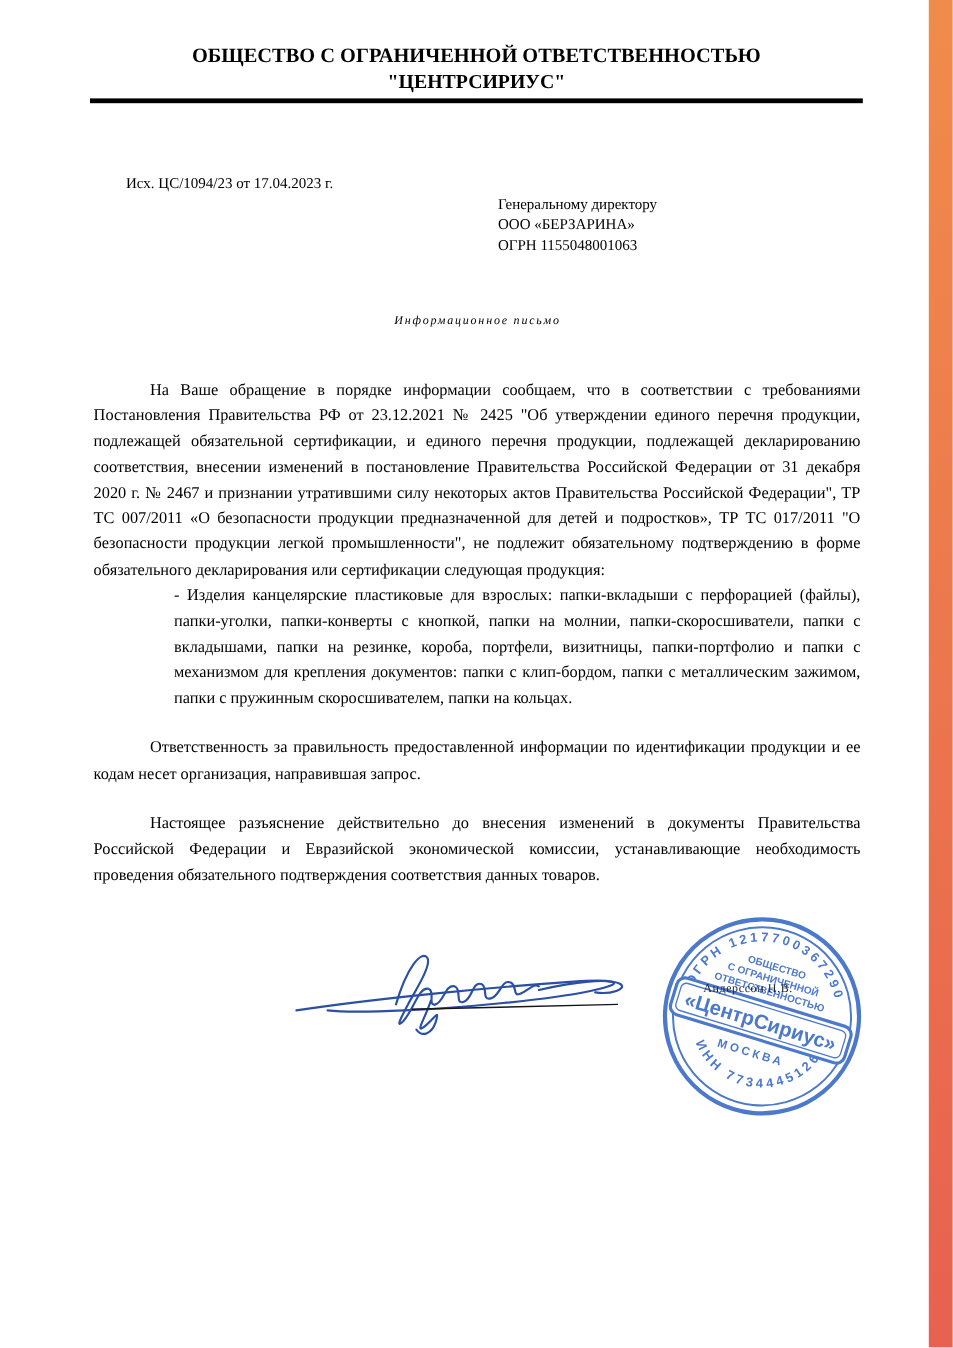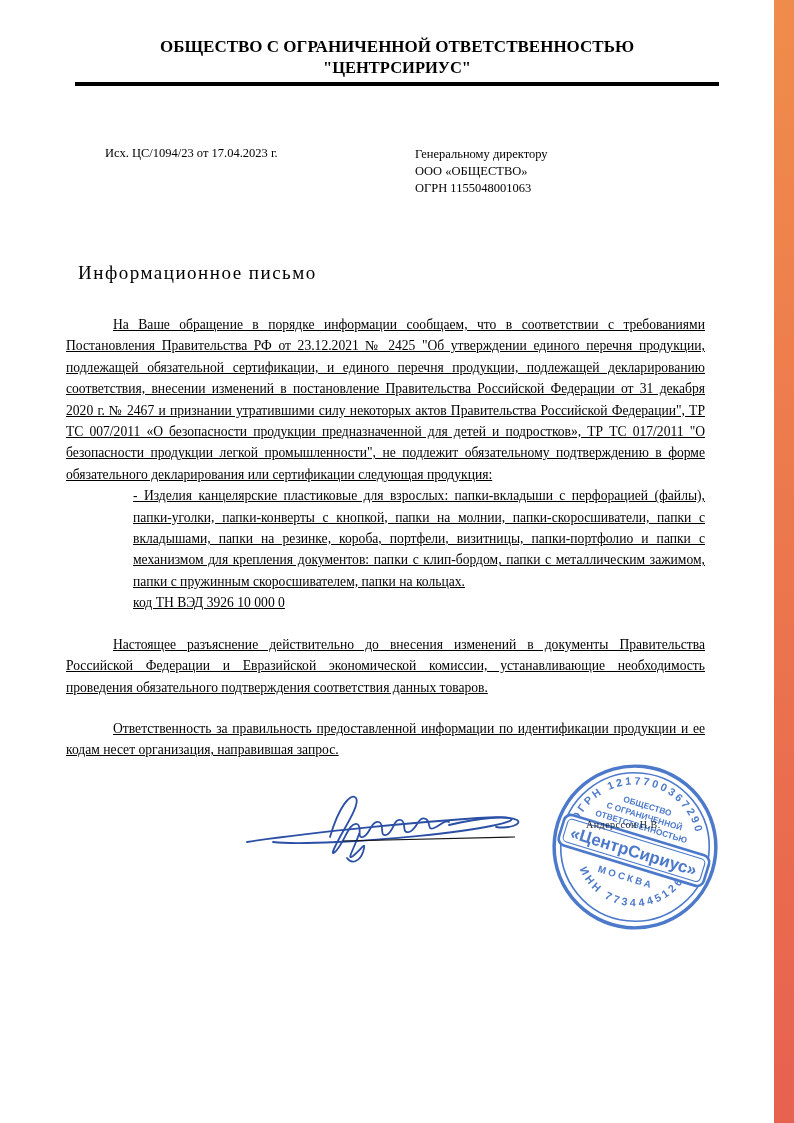--- a/index.html
+++ b/index.html
@@ -20,32 +20,32 @@
   
   .letterhead { position:absolute; top:36px; left:75px; width:644px; text-align:center; }
   .org-name { font-weight:bold; font-size:17px; line-height:1.3; }
   .org-name-2 { font-weight:bold; font-size:16.5px; line-height:1.25; }
   .head-rule { height:4px; background:#000; margin:3px 0 3px 0; }
   .org-address { font-weight:bold; font-size:9.5px; line-height:1.25; }
 
   
   .ref-row { position:absolute; top:146px; left:78px; width:640px; font-size:12.5px; }
   .out-ref { position:absolute; left:0; top:0; white-space:nowrap;margin-left:27px; }
-  .recipient { position:absolute; left:337px; top:0; width:303px; line-height:17.2px; }
+  .recipient { position:absolute; left:337px; top:16px; width:303px; line-height:17.2px; }
 
   
   .letter-title {
     position:absolute; top:262px; left:78px; width:640px;
-    font-size:19px; letter-spacing:1.5px;
+    text-align:center; font-size:10px; letter-spacing:1.5px;font-style:italic;
   }
 
   
   .body-text {
-    position:absolute; top:314px; left:66px; width:639px;
-    font-size:13.6px; line-height:21.4px; text-align:justify;text-decoration:underline;
+    position:absolute; top:314px; left:78px; width:639px;
+    font-size:13.6px; line-height:21.4px; text-align:justify;
   }
   .body-text p { margin:0; text-indent:47px; }
   .list-block { padding-left:27px; }
   .list-block p { text-indent:0;margin-left:40px; }
   .code-line { text-align:left; }
   .gap { margin-top:20px !important; }
 
   
   .sig-block { position:absolute; top:806px; left:78px; font-size:13px; line-height:17.5px; }
   .signature-svg { position:absolute; left:235px; top:782px; z-index:2; }
@@ -72,35 +72,34 @@
   <div class="letterhead">
     <div class="org-name">ОБЩЕСТВО С ОГРАНИЧЕННОЙ ОТВЕТСТВЕННОСТЬЮ</div>
     <div class="org-name-2">"ЦЕНТРСИРИУС"</div>
     <div class="head-rule"></div>
   </div>
 
   <div class="ref-row">
     <div class="out-ref">Исх. ЦС/1094/23 от 17.04.2023 г.</div>
     <div class="recipient">
       <div>Генеральному директору</div>
-      <div>ООО «ОБЩЕСТВО»</div>
+      <div>ООО «БЕРЗАРИНА»</div>
       <div>ОГРН 1155048001063</div>
     </div>
   </div>
 
   <div class="letter-title">Информационное письмо</div>
 
   <div class="body-text">
     <p>На Ваше обращение в порядке информации сообщаем, что в соответствии с требованиями Постановления Правительства РФ от 23.12.2021 № 2425 "Об утверждении единого перечня продукции, подлежащей обязательной сертификации, и единого перечня продукции, подлежащей декларированию соответствия, внесении изменений в постановление Правительства Российской Федерации от 31 декабря 2020 г. № 2467 и признании утратившими силу некоторых актов Правительства Российской Федерации", ТР ТС 007/2011 «О безопасности продукции предназначенной для детей и подростков», ТР ТС 017/2011 "О безопасности продукции легкой промышленности",  не подлежит обязательному подтверждению в форме обязательного декларирования или сертификации следующая продукция:</p>
     <div class="list-block">
       <p>- Изделия канцелярские пластиковые для взрослых: папки-вкладыши с перфорацией (файлы), папки-уголки, папки-конверты с кнопкой, папки на молнии, папки-скоросшиватели, папки с вкладышами, папки на резинке, короба, портфели, визитницы, папки-портфолио и папки с механизмом для крепления документов: папки с клип-бордом, папки с металлическим зажимом, папки с пружинным скоросшивателем, папки на кольцах.</p>
-      <p class="code-line">код ТН ВЭД 3926 10 000 0</p>
     </div>
+    <p class="gap">Ответственность за правильность предоставленной информации по идентификации продукции и ее кодам несет организация, направившая запрос.</p>
     <p class="gap">Настоящее разъяснение действительно до внесения изменений в документы Правительства Российской Федерации и Евразийской экономической комиссии, устанавливающие необходимость проведения обязательного подтверждения соответствия данных товаров.</p>
-    <p class="gap">Ответственность за правильность предоставленной информации по идентификации продукции и ее кодам несет организация, направившая запрос.</p>
   </div>
 
 
   <svg class="signature-svg" width="330" height="85" viewBox="0 0 330 85">
     <path class="sig-blue" stroke-width="1.8" d="M95,55 C104,24 116,10 121,16 C125,22 112,42 105,55 C98,68 95,75 101,69
          C110,59 114,40 122,42 C128,44 121,57 128,55 C135,53 136,38 144,40
          C150,42 144,55 151,53 C159,51 158,36 166,38 C172,40 166,52 174,50
          C182,48 183,33 191,37 C196,40 192,49 199,46 C206,43 210,37 214,40"></path>
     <path class="sig-blue" stroke-width="1.8" d="M124,52 C119,67 111,79 118,74 C127,67 132,57 128,70 C125,79 117,83 112,76"></path>
     <path class="sig-blue" stroke-width="1.8" d="M12,60 C85,49 185,40 243,36 C272,34 295,36 256,44 C222,51 150,58 102,60 C80,61 55,62 38,60"></path>

